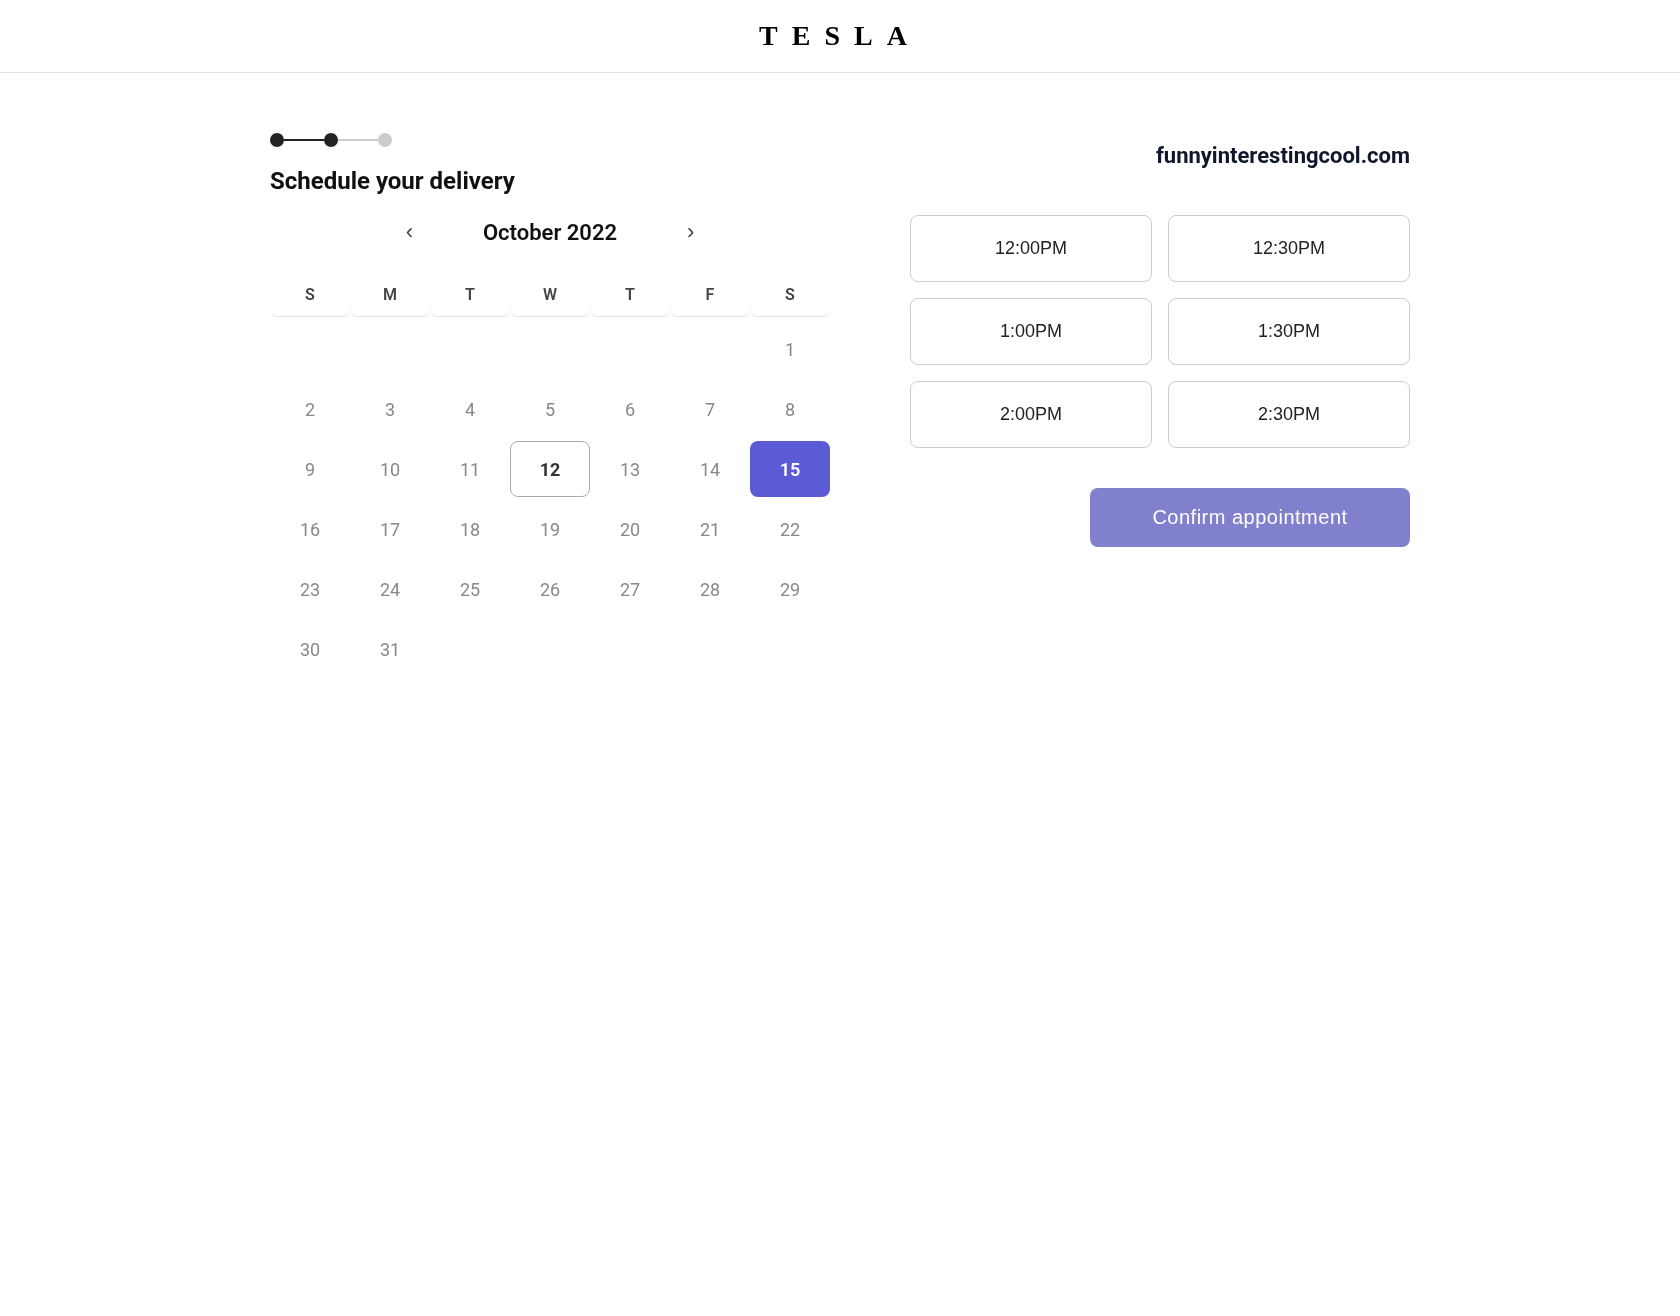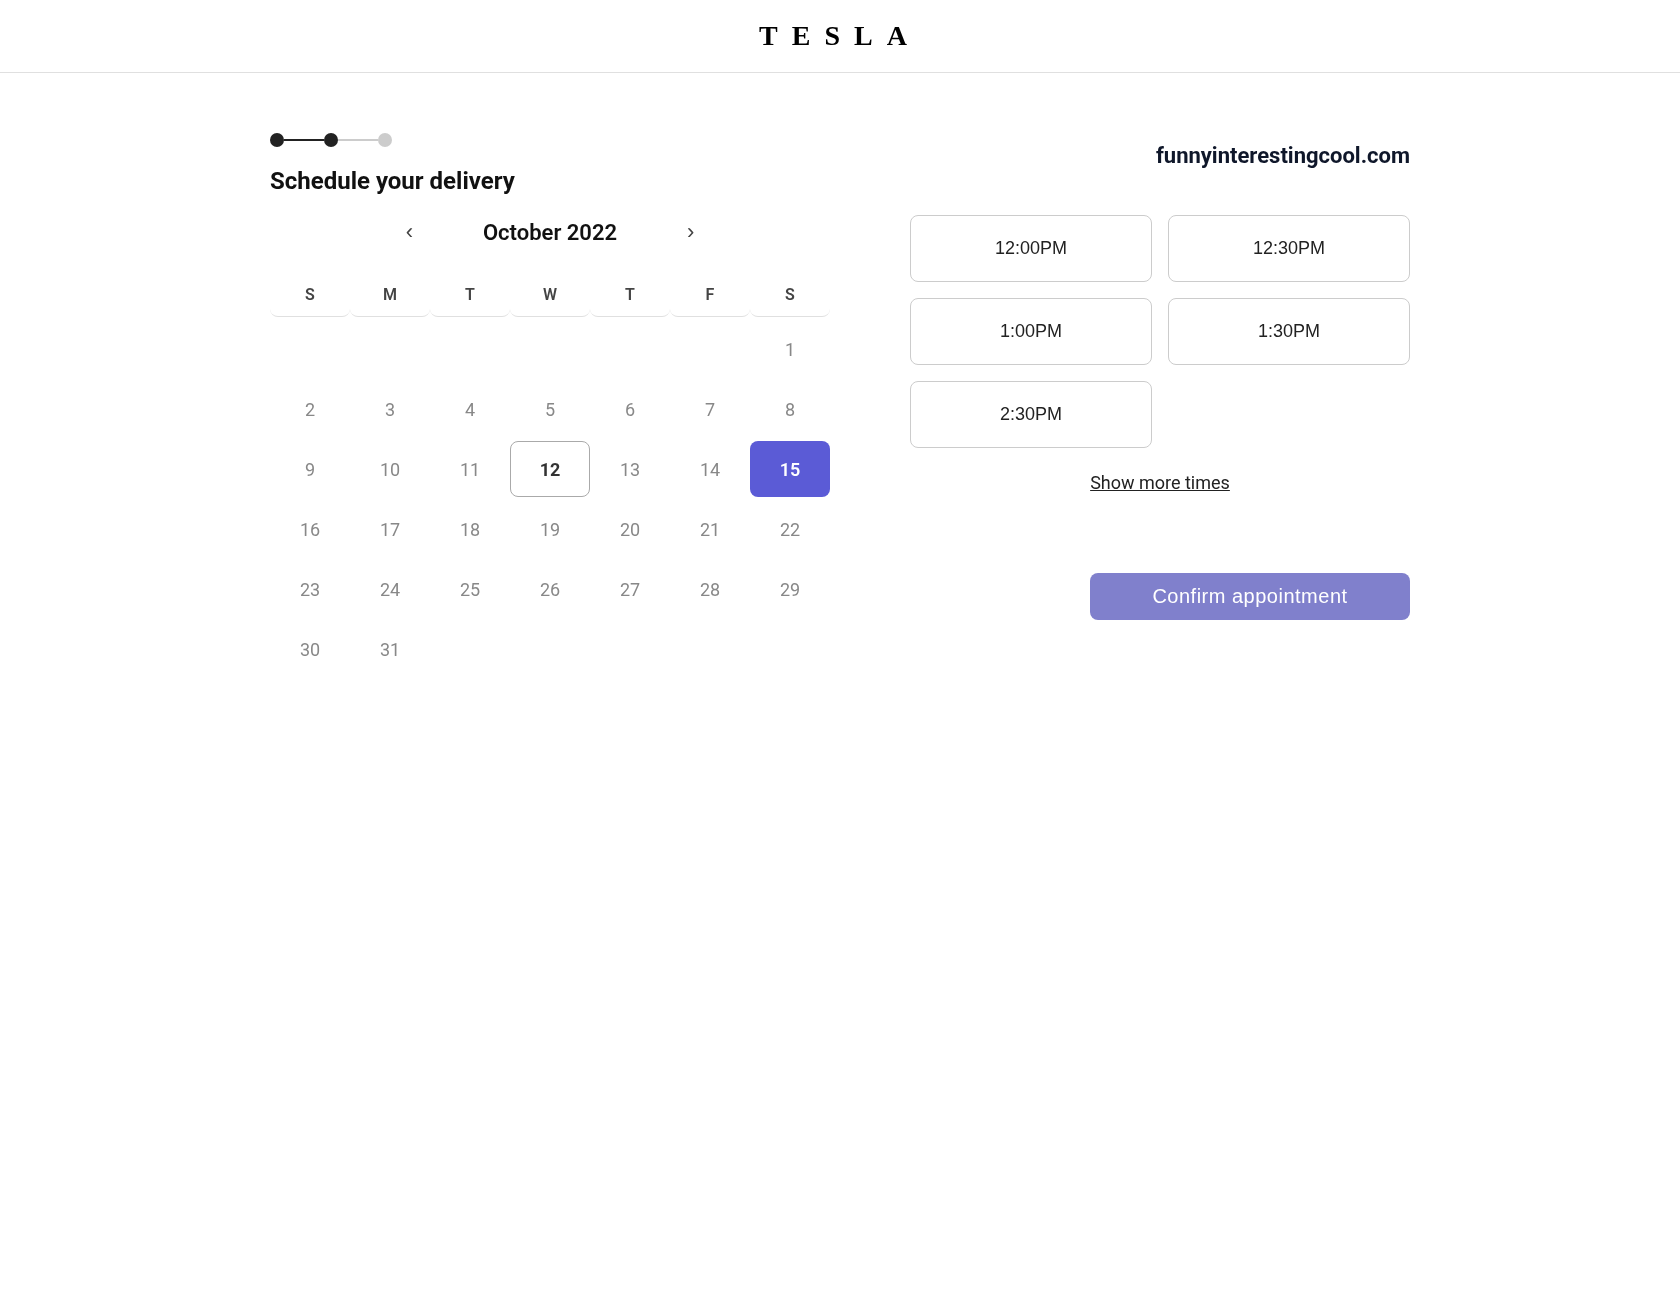--- a/index.html
+++ b/index.html
@@ -220,21 +220,21 @@
       display: flex;
       justify-content: flex-end;
       margin-top: 40px;
     }
 
     .confirm-btn {
       background: #8080cc;
       color: #fff;
       border: none;
       border-radius: 8px;
-      padding: 12px 60px;
+      padding: 18px 60px;
       font-size: 20px;
       font-weight: 500;
       cursor: pointer;
       min-width: 320px;
       letter-spacing: 0.5px;
     }
   </style>
 </head>
 <body>
 
@@ -342,23 +342,23 @@
         </div>
       </div>
     </div>
 
     <div class="time-slots">
       <div class="time-grid">
         <button class="time-btn">12:00PM</button>
         <button class="time-btn">12:30PM</button>
         <button class="time-btn">1:00PM</button>
         <button class="time-btn">1:30PM</button>
+        <button class="time-btn">2:00PM</button>
         <button class="time-btn">2:30PM</button>
       </div>
 
-      <a class="show-more-link">Show more times</a>
 
       <div class="confirm-row">
         <button class="confirm-btn">Confirm appointment</button>
       </div>
     </div>
   </div>
 </div>
 
 </body></html>

